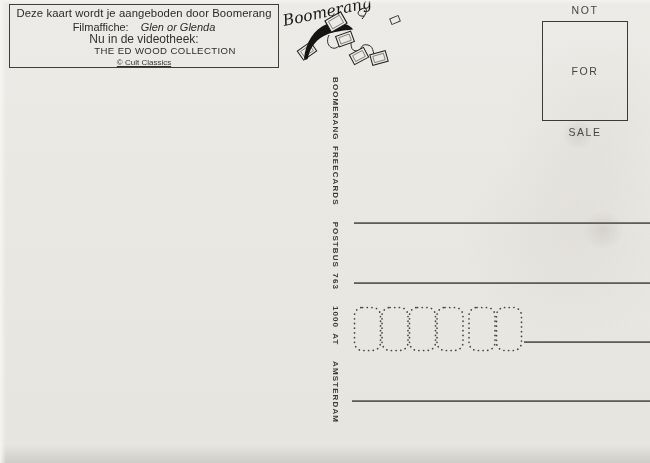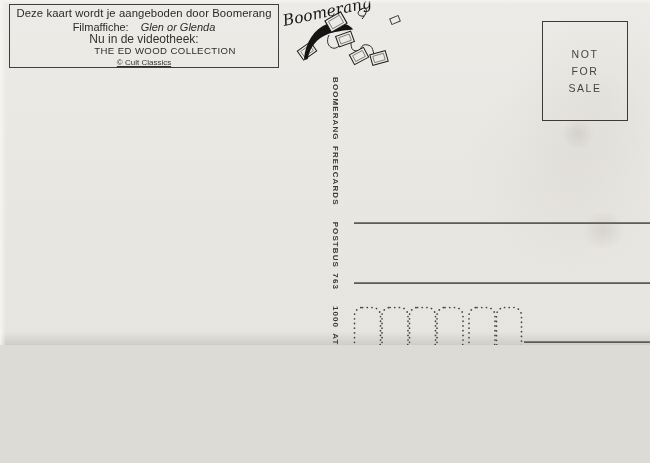--- a/index.html
+++ b/index.html
@@ -2,21 +2,21 @@
 <html><head>
 <meta charset="utf-8">
 <style>
   html,body{margin:0;padding:0;}
   body{
     width:650px;height:463px;overflow:hidden;
     font-family:"Liberation Sans",sans-serif;
     background:#dddbd6;
   }
   .postcard{
-    position:relative;width:650px;height:345px;
+    position:relative;width:650px;height:463px;
     background:
       radial-gradient(circle at 88% 50%, rgba(160,155,145,.10), rgba(0,0,0,0) 18%),
       radial-gradient(circle at 92% 28%, rgba(160,155,145,.08), rgba(0,0,0,0) 14%),
       linear-gradient(180deg,#ecebe7 0%,#e9e7e2 55%,#e7e5df 96%,#cfcdc7 100%);
     overflow:hidden;
   }
   .postcard::before{ 
     content:"";position:absolute;left:0;top:0;width:6px;height:100%;
     background:linear-gradient(90deg,#f6f5f2,rgba(246,245,242,0));
   }
@@ -49,20 +49,21 @@
     font-size:8px;letter-spacing:1.1px;word-spacing:2px;white-space:pre;
     color:#3b3a37;font-weight:bold;
   }
 
   
   .stamp-box{
     position:absolute;left:542px;top:21px;width:86px;height:100px;
     border:1.3px solid #3c3b39;box-sizing:border-box;
     display:flex;flex-direction:column;align-items:center;justify-content:center;
     color:#45443f;
+    gap:44px;
   }
   .stamp-line{font-size:10.5px;line-height:17px;letter-spacing:1.6px;}
 
   
   .rule{position:absolute;height:1.6px;background:linear-gradient(180deg,#8a8884,#4f4e4b);}
   .rule-1{left:354px;top:222px;width:296px;}
   .rule-2{left:354px;top:282px;width:296px;}
   .rule-3{left:524px;top:341px;width:126px;}
   .rule-4{left:352px;top:400px;width:298px;}
 

